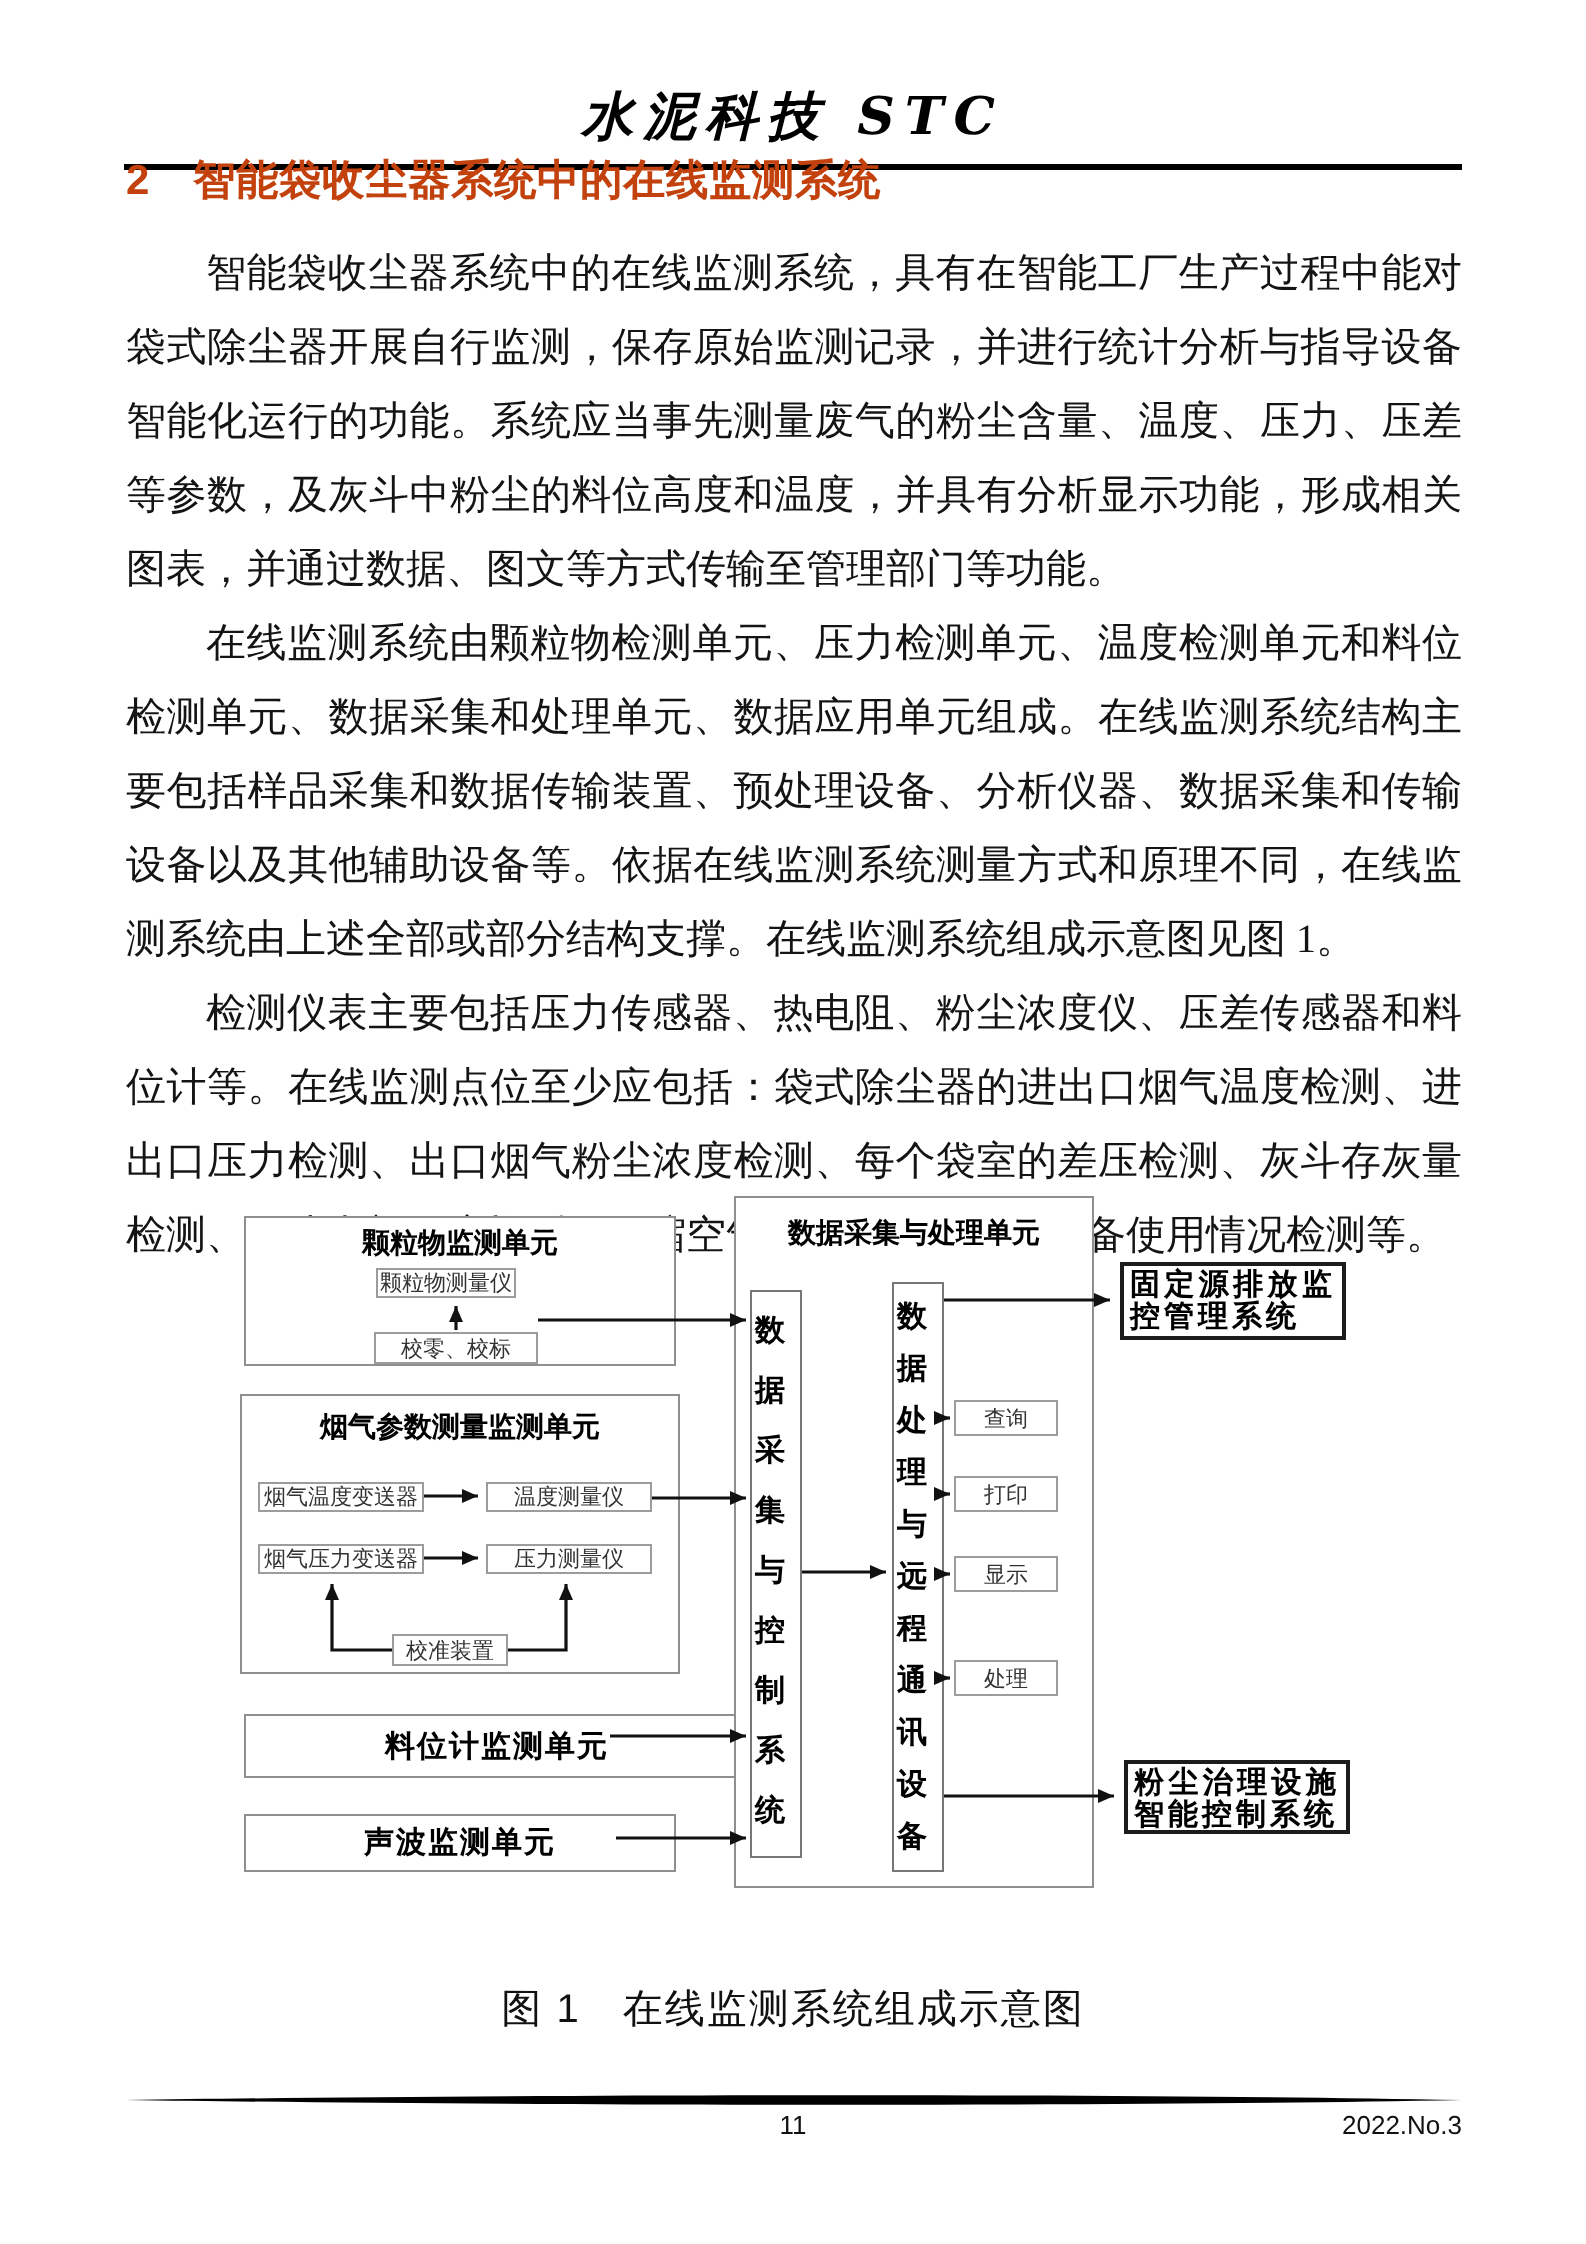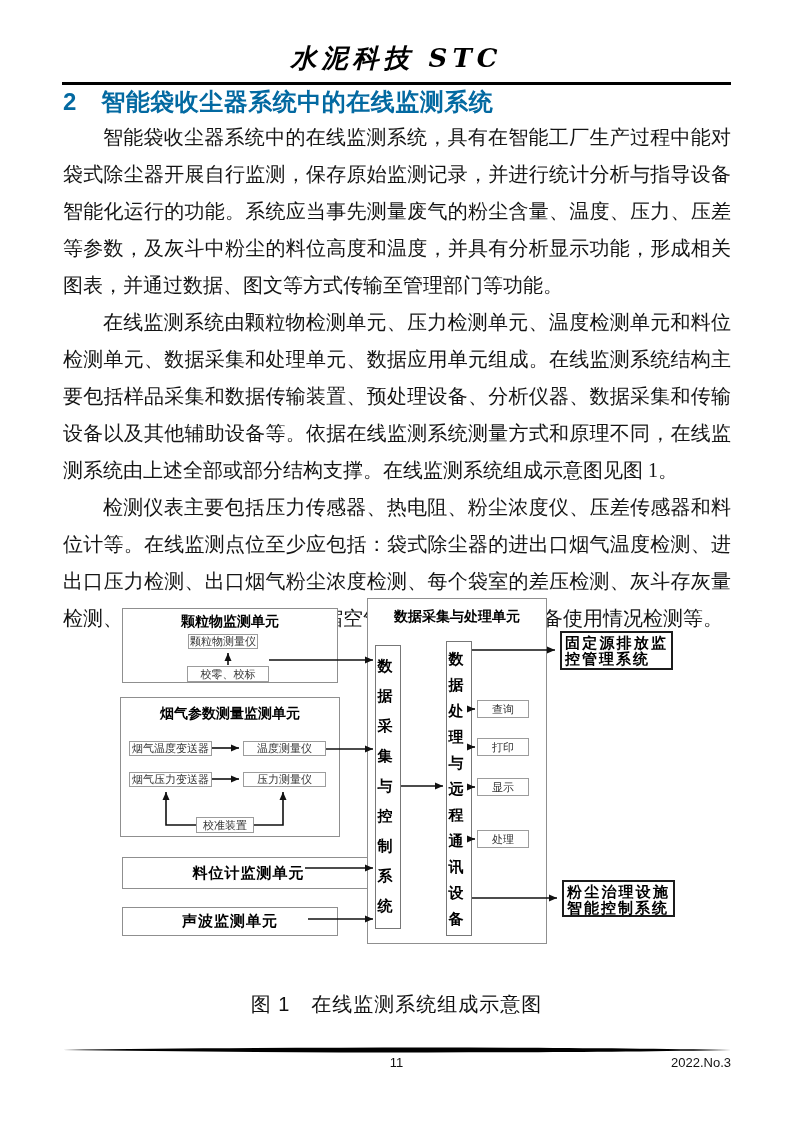--- a/index.html
+++ b/index.html
@@ -4,23 +4,23 @@
 <style>
   html,body{margin:0;padding:0;background:#ffffff;}
   .page{position:relative;width:793px;height:1122px;background:#ffffff;overflow:hidden;
         font-family:"Liberation Serif","DejaVu Serif",serif;color:#141414;border-radius:17px;}
 
   .journal-header{position:absolute;top:41px;left:0;width:100%;text-align:center;
         font-family:"DejaVu Serif","Liberation Serif",serif;font-style:italic;font-weight:bold;
         font-size:26px;letter-spacing:5px;color:#000;}
   .header-rule{position:absolute;top:82px;left:62px;width:669px;height:0;border-top:3px solid #000;}
 
-  .section-heading{position:absolute;top:86px;left:63px;margin:0;
+  .section-heading{position:absolute;top:76px;left:63px;margin:0;
         font-family:"Liberation Sans","DejaVu Sans",sans-serif;
-        font-size:24px;font-weight:bold;letter-spacing:0.5px;color:#0369a1;}
+        font-size:21px;font-weight:bold;letter-spacing:0.5px;color:#c2410c;}
 
   .body-text{position:absolute;top:119px;left:63px;width:668px;height:513px;overflow:hidden;}
   .body-text p{margin:0;font-size:20px;line-height:37px;text-align:justify;text-indent:2em;
         word-break:break-all;}
 
   
   .diagram{position:absolute;left:105px;top:596px;width:640px;height:352px;
         font-family:Liberation Sans, sans-serif;color:#000;}
   .dbox{position:absolute;background:#fff;border:1px solid #8f8f8f;box-sizing:border-box;}
   .dtitle{position:absolute;left:0;width:100%;text-align:center;font-weight:bold;font-size:14px;}

